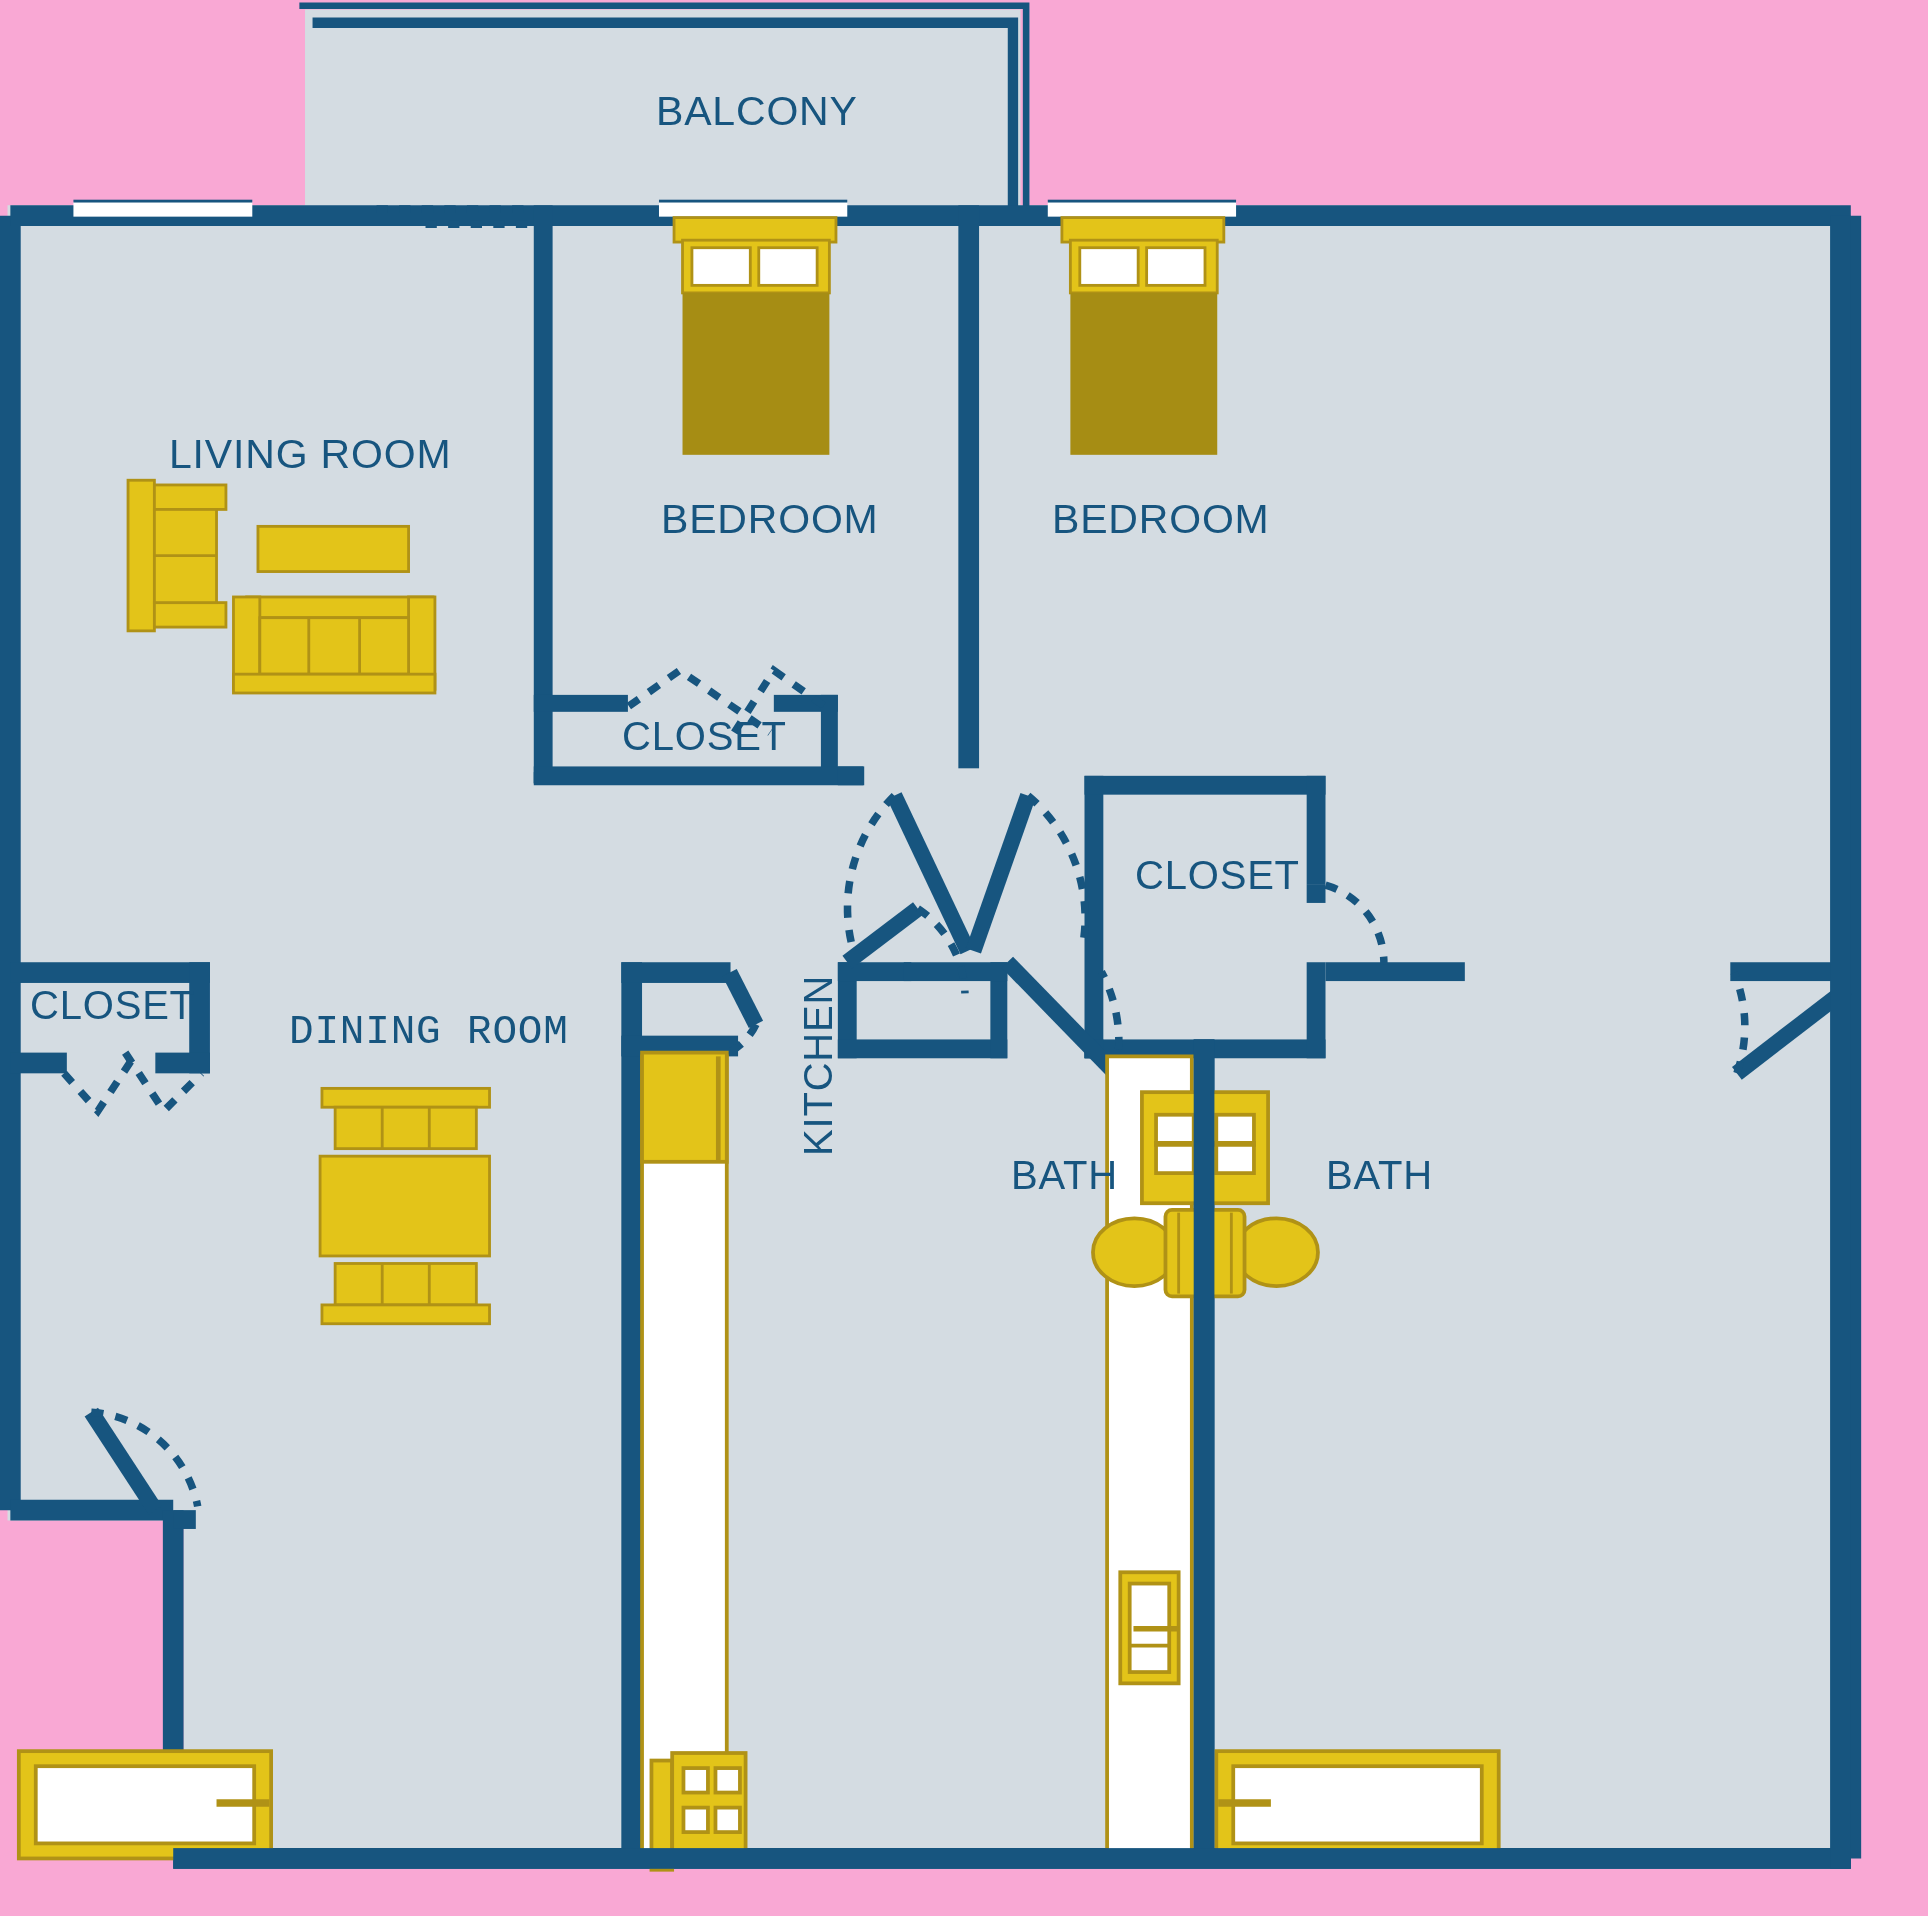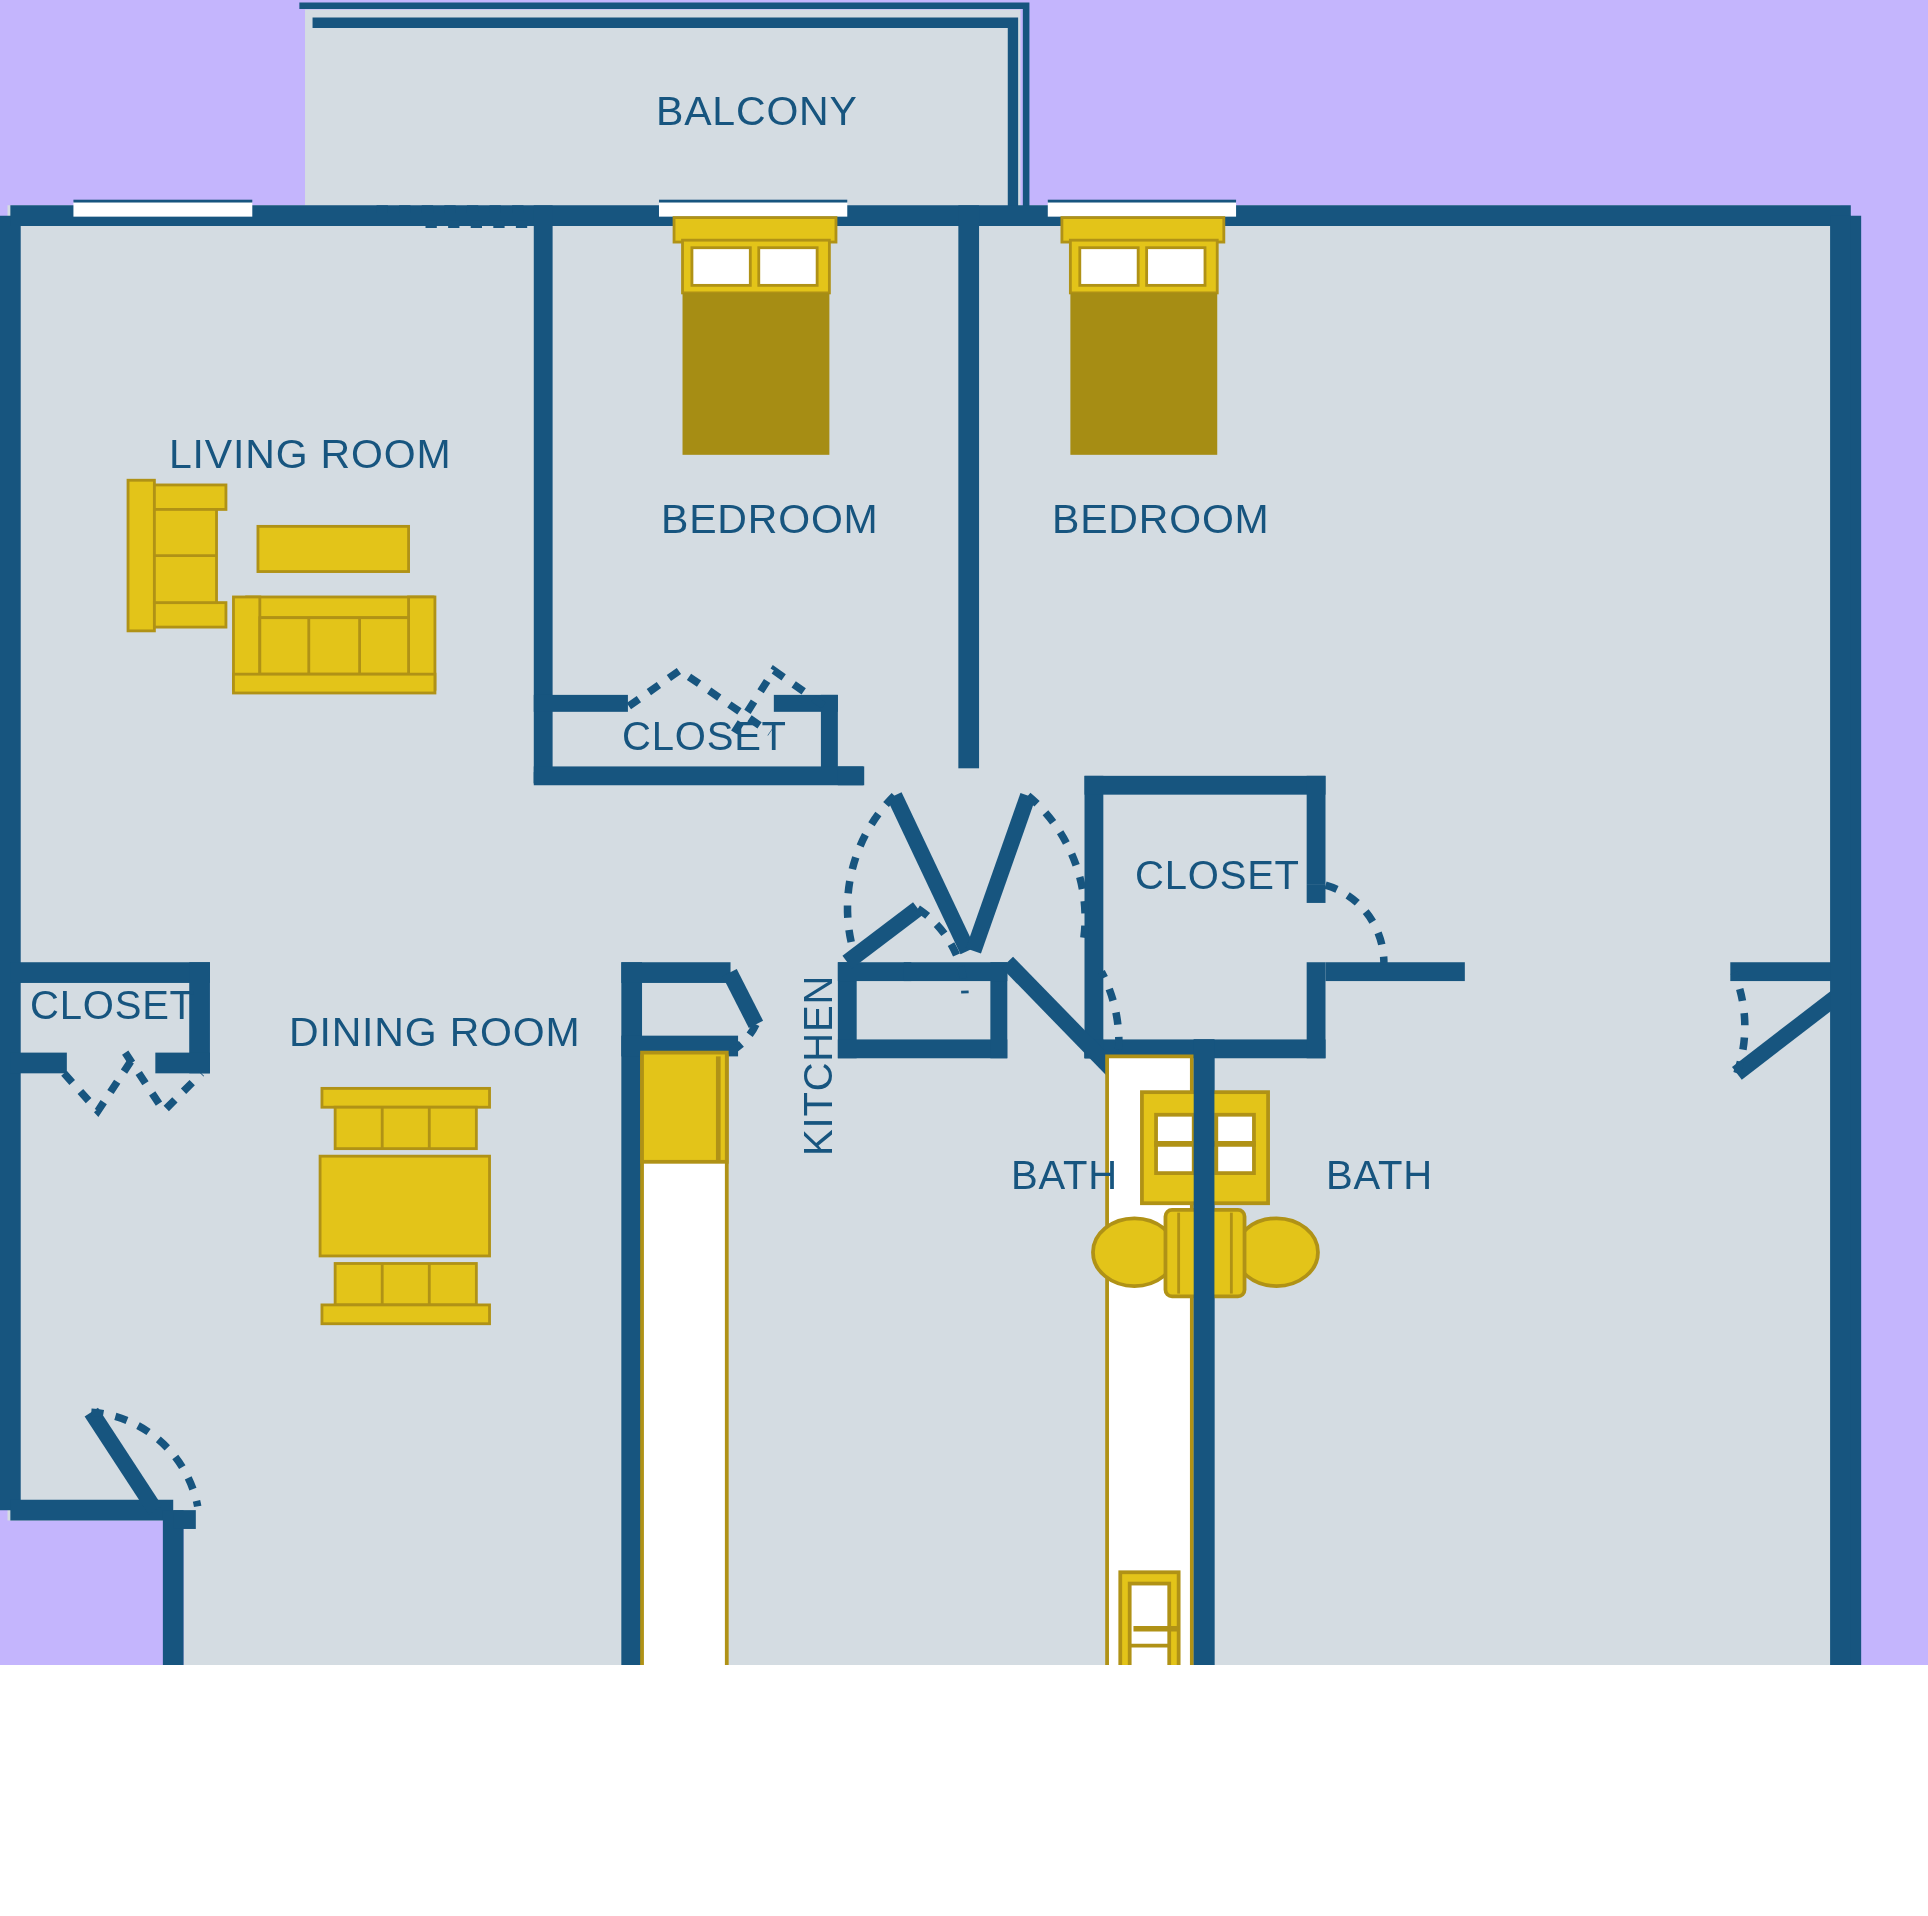--- a/index.html
+++ b/index.html
@@ -3,22 +3,22 @@
 <meta charset="utf-8">
 <style>
   html, body {
     margin: 0;
     padding: 0;
     background: #ffffff;
   }
   #plan-root {
     position: relative;
     width: 1928px;
-    height: 1665px;
-    background: #c4b5fd;
+    height: 1916px;
+    background: #f9a8d4;
     font-family: "Liberation Sans", sans-serif;
     overflow: hidden;
   }
   #plan-svg {
     position: absolute;
     left: 0; top: 0;
     width: 1928px;
     height: 1916px;
     display: block;
   }
@@ -311,21 +311,21 @@
   <div class="room-label lbl-big" style="left:661px; top:496px;">BEDROOM</div>
 
   <div class="room-label lbl-big" style="left:1052px; top:496px;">BEDROOM</div>
 
   <div class="room-label lbl-mid" style="left:622px; top:714px;">CLOSET</div>
 
   <div class="room-label lbl-mid" style="left:1135px; top:853px;">CLOSET</div>
 
   <div class="room-label lbl-mid" style="left:30px; top:983px;">CLOSET</div>
 
-  <div class="room-label lbl-big" style="left:289px; top:1009px;">DINING ROOM</div>
+  <div class="room-label lbl-big" style="left:289px; top:1009px;font-family:Liberation Mono, monospace;">DINING ROOM</div>
 
   <div class="room-label lbl-mid lbl-rot" style="left:796px; top:1156px; transform: rotate(-90deg);">KITCHEN</div>
 
   <div class="room-label lbl-mid" style="left:1011px; top:1153px;">BATH</div>
 
   <div class="room-label lbl-mid" style="left:1326px; top:1153px;">BATH</div>
 
 </div>
 
 

